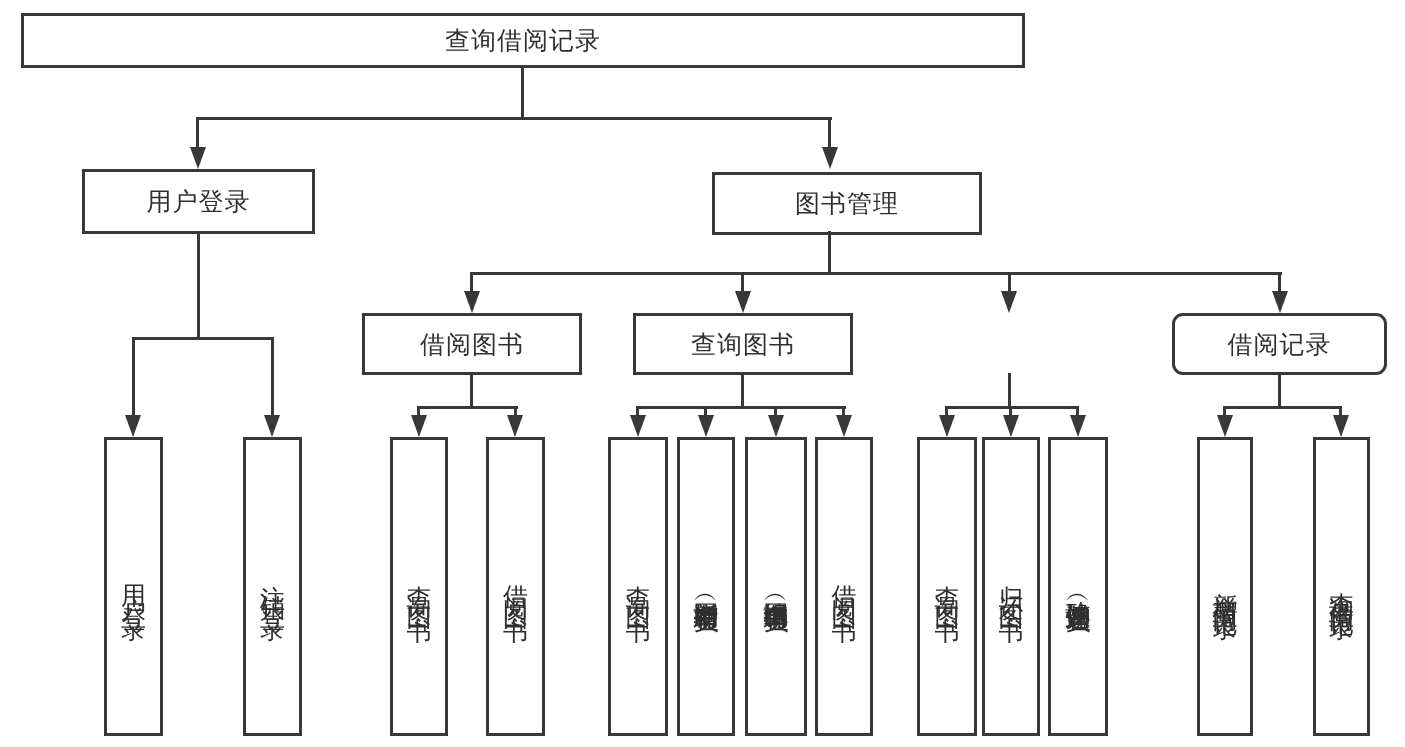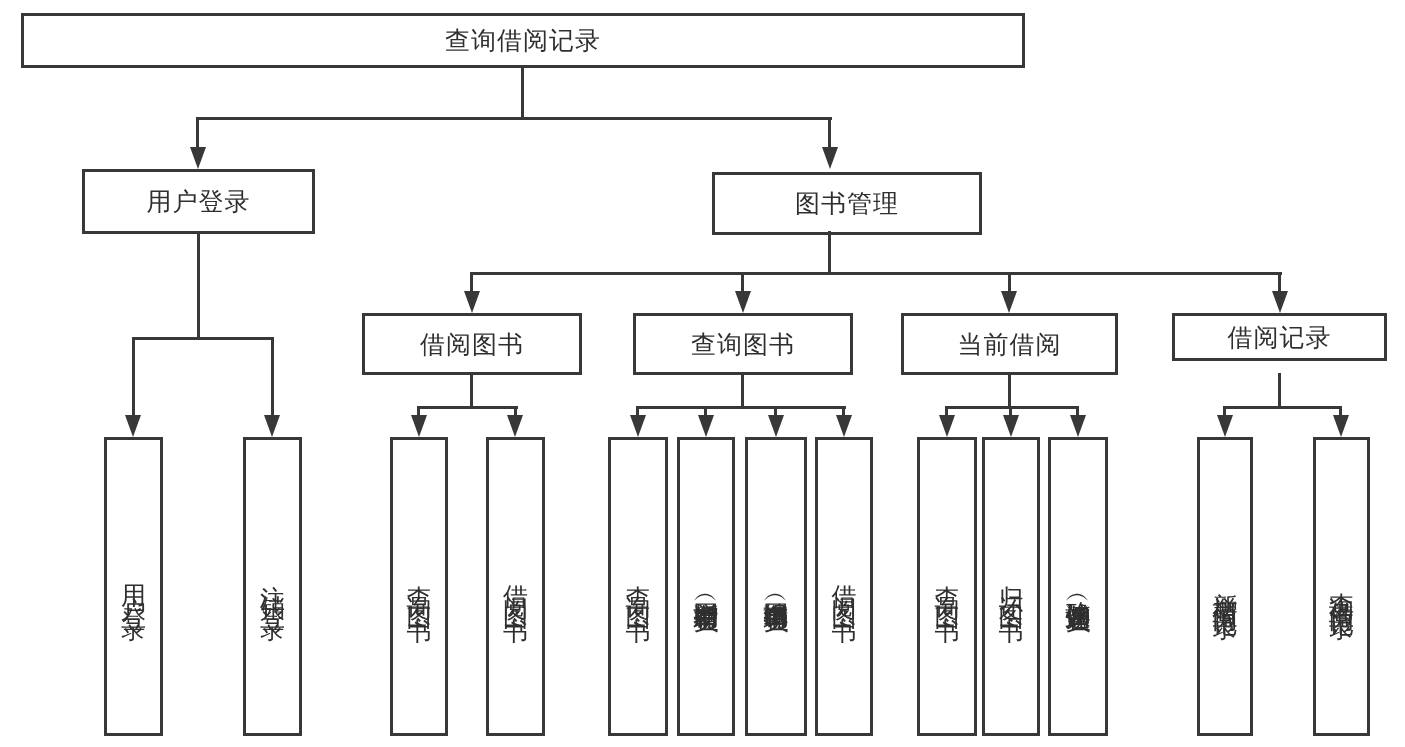--- a/index.html
+++ b/index.html
@@ -83,24 +83,21 @@
   <div class="arrow" style="left:1001px; top:291px;"></div>
   <div class="v" style="left:1278px; top:272px; height:20px;"></div>
   <div class="arrow" style="left:1272px; top:291px;"></div>
 
   <div class="box" style="left:362px; top:313px; width:220px; height:62px;">
     <span>借阅图书</span>
   </div>
   <div class="box" style="left:633px; top:313px; width:220px; height:62px;">
     <span>查询图书</span>
   </div>
-  <div class="box" style="left:901px; top:313px; width:217px; height:62px;">
-    <span>当前借阅</span>
-  </div>
-  <div class="box" style="left:1172px; top:313px; width:215px; height:48px;">
+  <div class="box" style="left:1172px; top:313px; width:215px; height:62px;border-radius:11px;">
     <span>借阅记录</span>
   </div>
 
   <div class="v" style="left:470px; top:373px; height:36px;"></div>
   <div class="v" style="left:741px; top:373px; height:36px;"></div>
   <div class="v" style="left:1008px; top:373px; height:36px;"></div>
   <div class="v" style="left:1278px; top:373px; height:36px;"></div>
 
   <div class="h" style="left:417px; top:406px; width:101px;"></div>
   <div class="h" style="left:636px; top:406px; width:210px;"></div>

